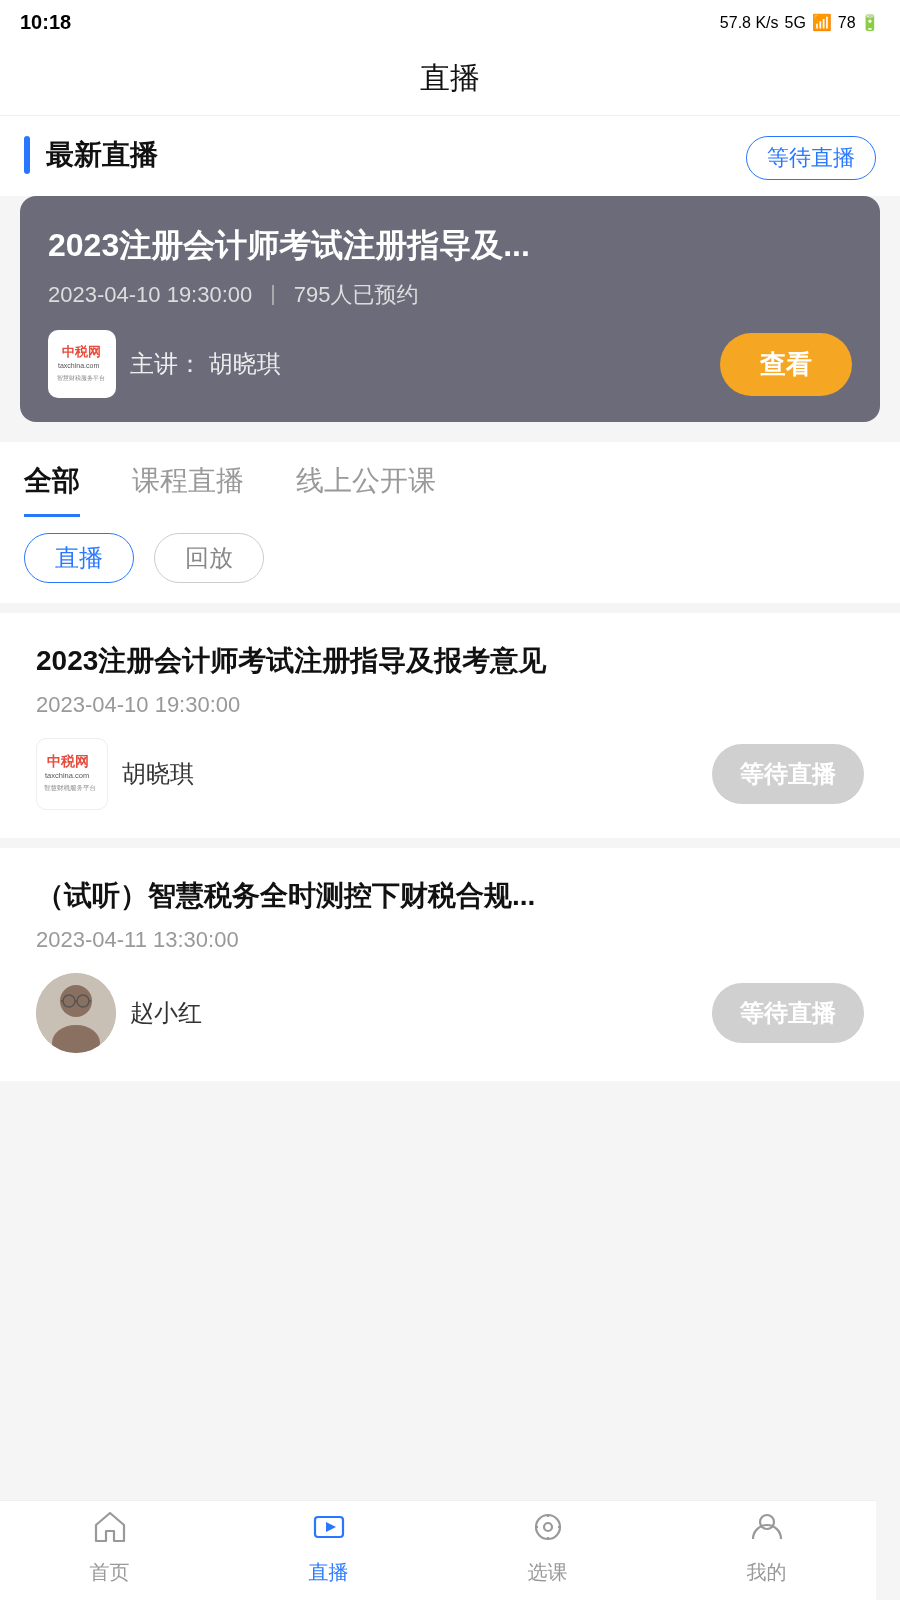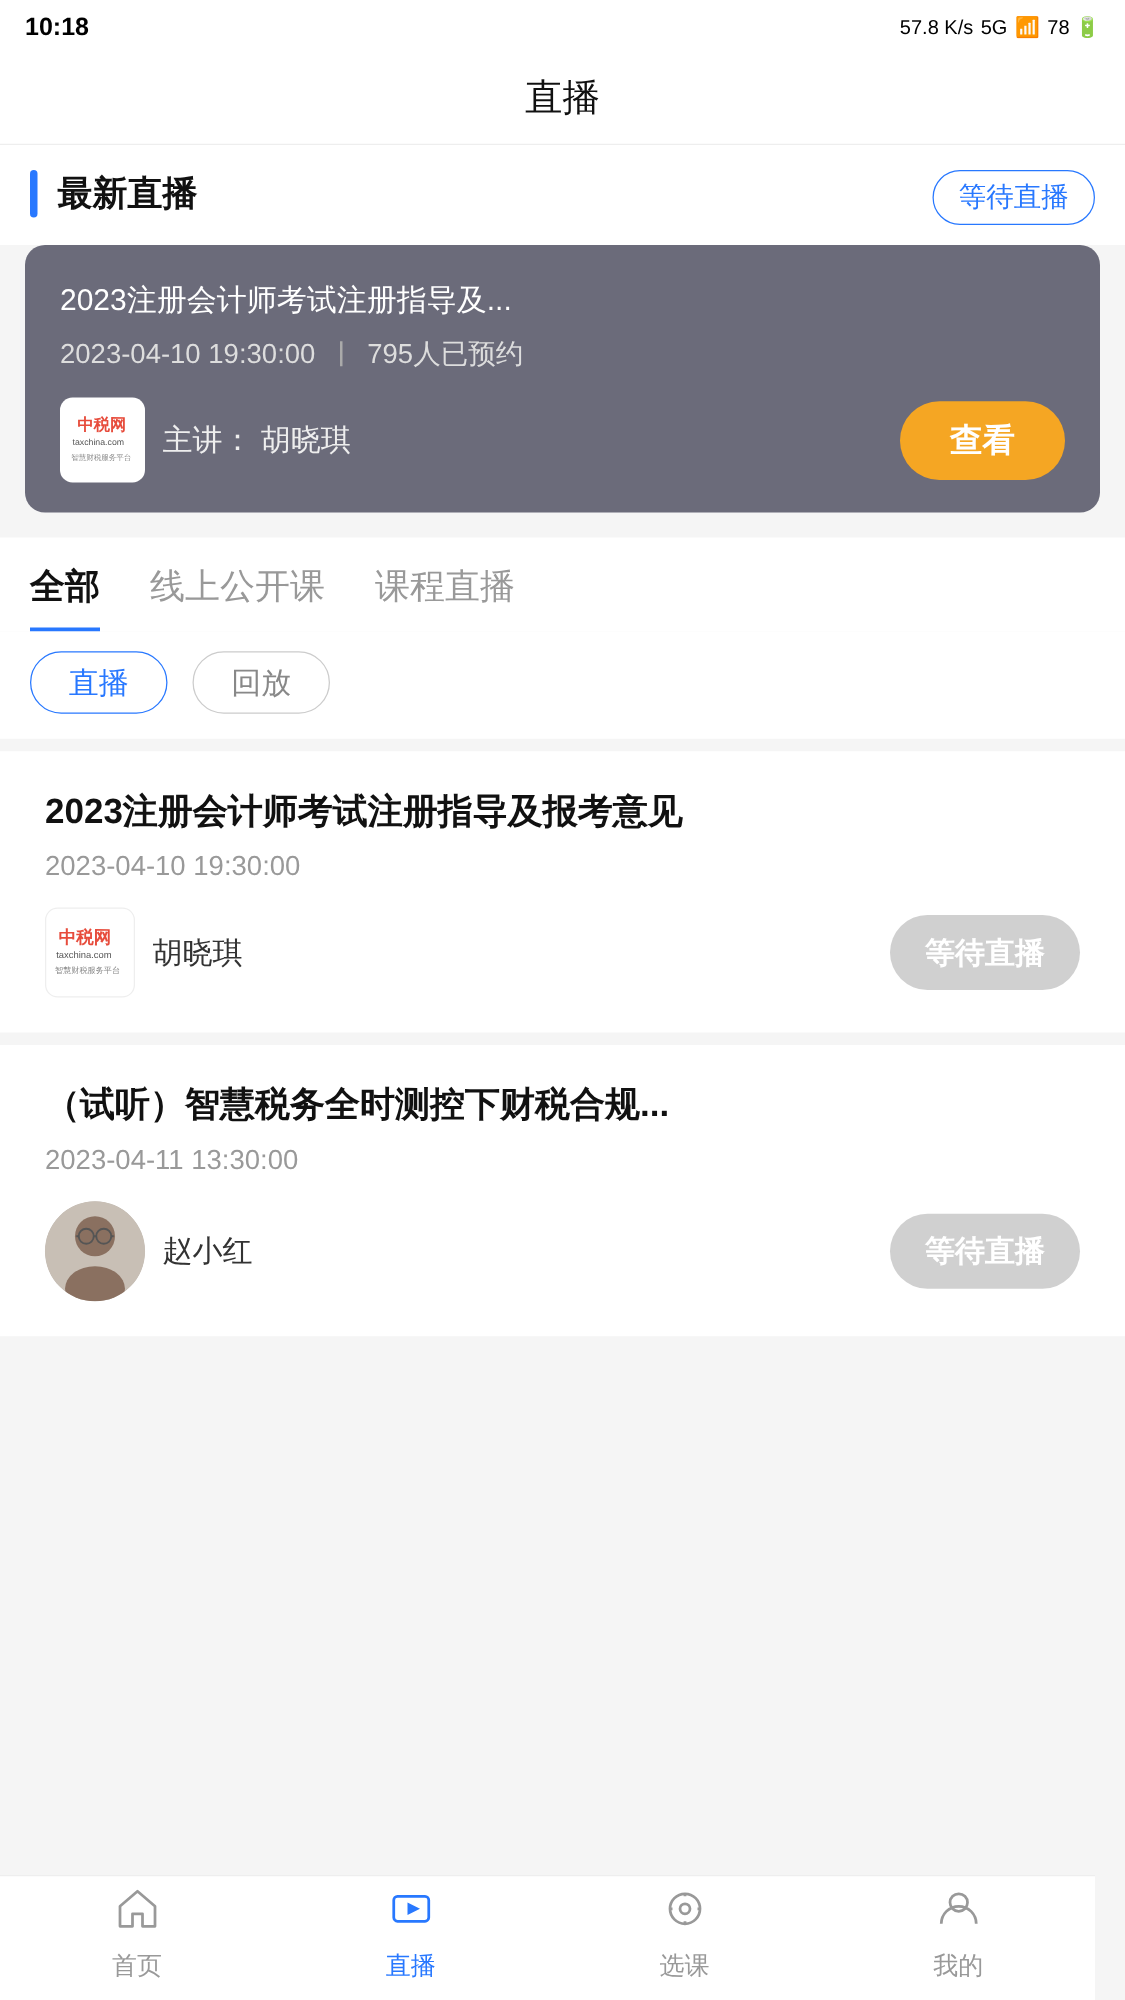--- a/index.html
+++ b/index.html
@@ -79,22 +79,22 @@
 
     
     .featured-card {
       background: #6b6b7a;
       margin: 0 20px 20px;
       border-radius: 16px;
       padding: 28px 28px 24px;
       color: #fff;
     }
     .featured-card-title {
-      font-size: 24px;
-      font-weight: 400;
+      font-size: 32px;
+      font-weight: 700;
       margin-bottom: 12px;
       color: #fff;
     }
     .featured-card-meta {
       font-size: 22px;
       color: #ddd;
       margin-bottom: 20px;
       display: flex;
       align-items: center;
       gap: 20px;
@@ -144,21 +144,21 @@
       font-size: 26px;
       font-weight: 600;
       cursor: pointer;
     }
 
     
     .category-tabs {
       background: #fff;
       display: flex;
       padding: 20px 24px 0;
-      gap: 40px;
+      gap: 52px;
       margin-top: 4px;
     }
     .cat-tab {
       font-size: 28px;
       color: #999;
       padding-bottom: 14px;
       cursor: pointer;
       border-bottom: 3px solid transparent;
     }
     .cat-tab.active {
@@ -360,22 +360,22 @@
           <span>主讲：</span>
           <span>胡晓琪</span>
         </span>
       </div>
       <button class="view-btn">查看</button>
     </div>
   </div>
 
   <div class="category-tabs">
     <span class="cat-tab active">全部</span>
+    <span class="cat-tab">课程直播</span>
     <span class="cat-tab">线上公开课</span>
-    <span class="cat-tab">课程直播</span>
   </div>
 
   <div class="filter-row">
     <button class="filter-btn active">直播</button>
     <button class="filter-btn inactive">回放</button>
   </div>
 
   <div class="list-card">
     <div class="list-card-title">2023注册会计师考试注册指导及报考意见</div>
     <div class="list-card-time">2023-04-10 19:30:00</div>

